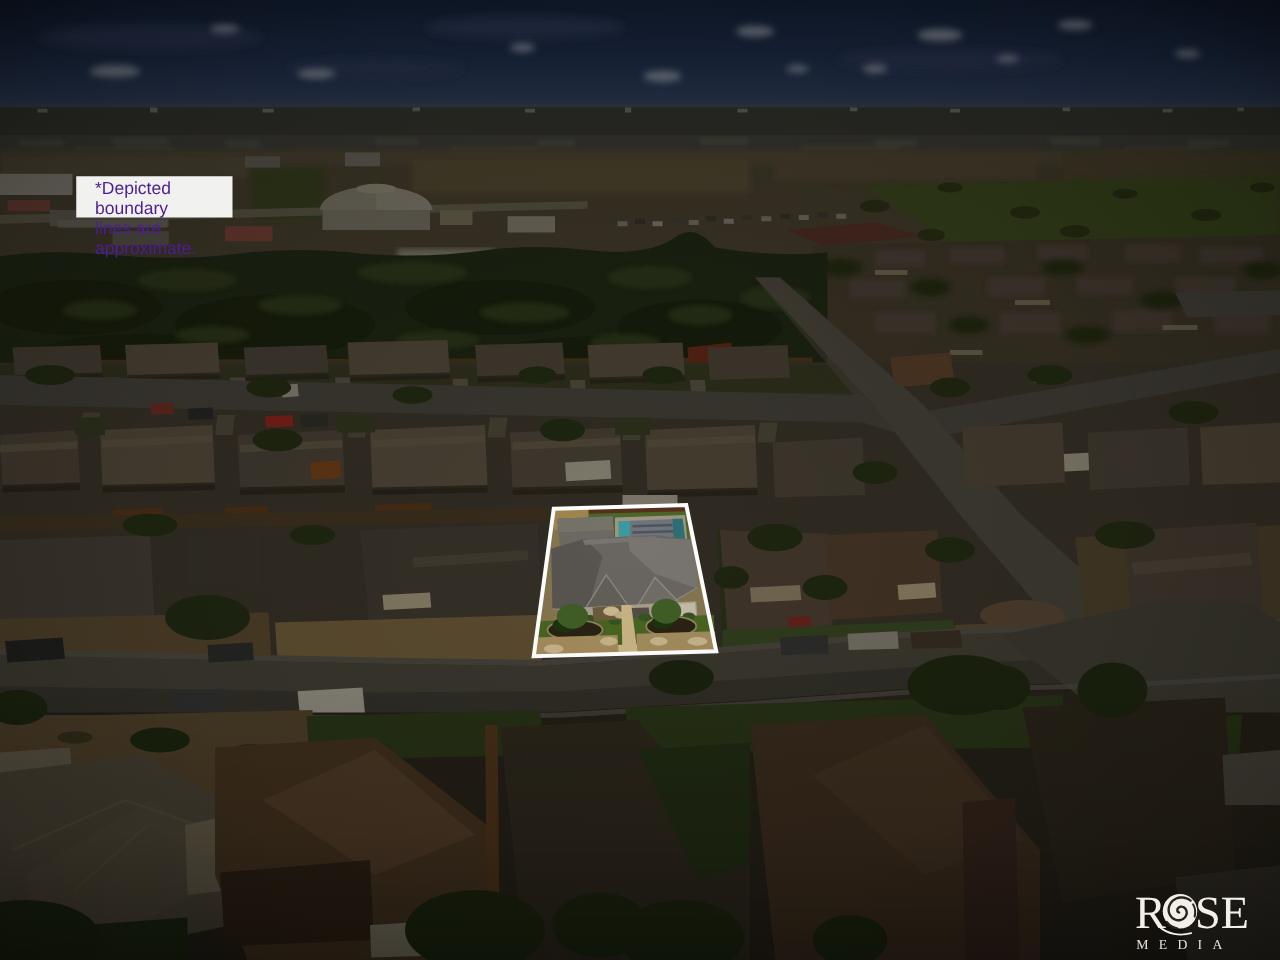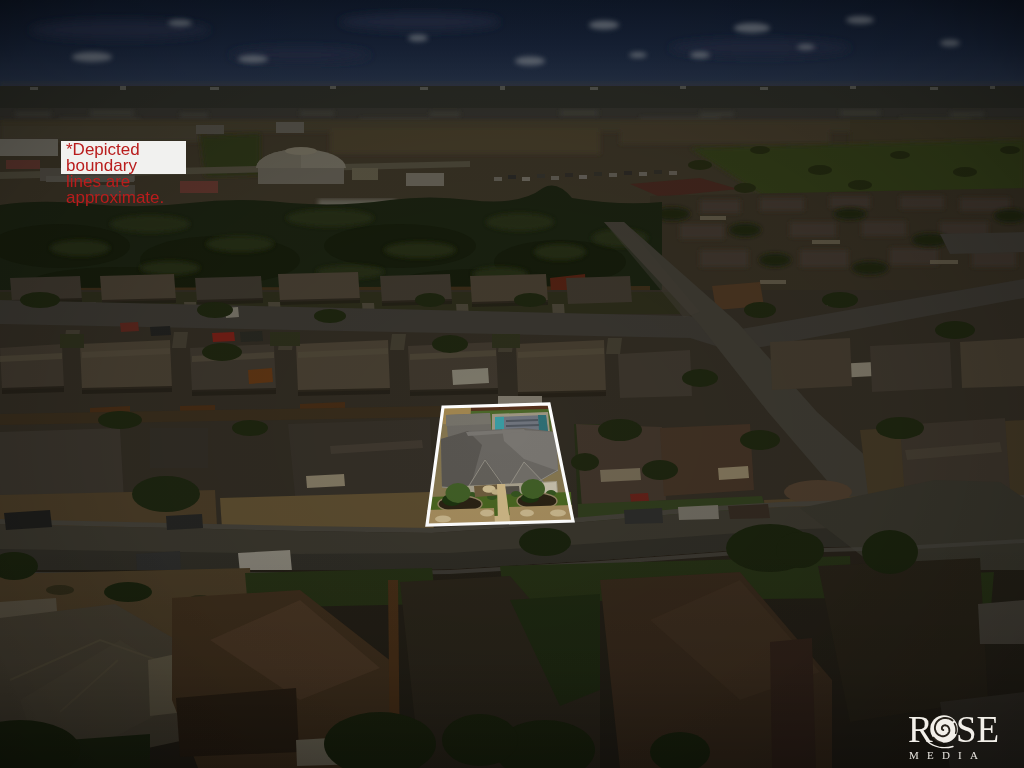--- a/index.html
+++ b/index.html
@@ -1,19 +1,19 @@
 <!DOCTYPE html>
 <html><head>
 <meta charset="utf-8">
 <style>
   html,body{margin:0;padding:0;background:#000;}
   #stage{position:relative;width:1024px;height:768px;overflow:hidden;background:#241f17;font-family:"Liberation Sans",sans-serif;}
   svg{display:block;}
-  #disclaimer{position:absolute;left:61px;top:141px;width:125px;height:33px;background:#f1f1ef;color:#b91c1c;
-    font-size:17px;line-height:16px;padding:1px 0 0 5px;box-sizing:border-box;}
+  #disclaimer{position:absolute;left:61px;top:141px;width:125px;height:33px;background:#f1f1ef;color:#4c1d95;
+    font-size:14px;line-height:16px;padding:1px 0 0 15px;box-sizing:border-box;}
 </style>
 </head>
 <body>
 <div id="stage">
 <svg width="1024" height="768" viewBox="0 0 1024 768">
   <defs>
     <linearGradient id="skyg" x1="0" y1="0" x2="0" y2="1">
       <stop offset="0" stop-color="#101a2c"></stop>
       <stop offset="0.5" stop-color="#18243a"></stop>
       <stop offset="0.82" stop-color="#222e44"></stop>

